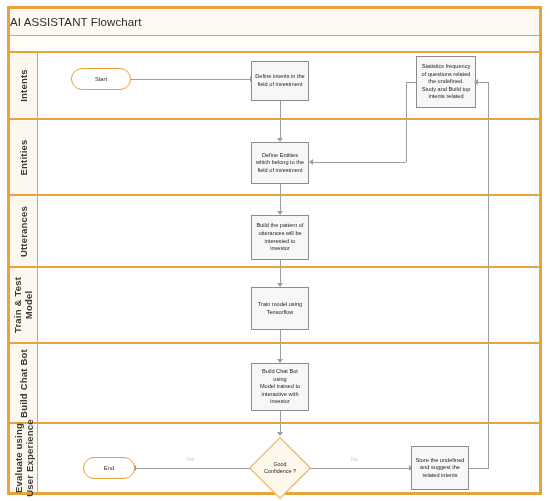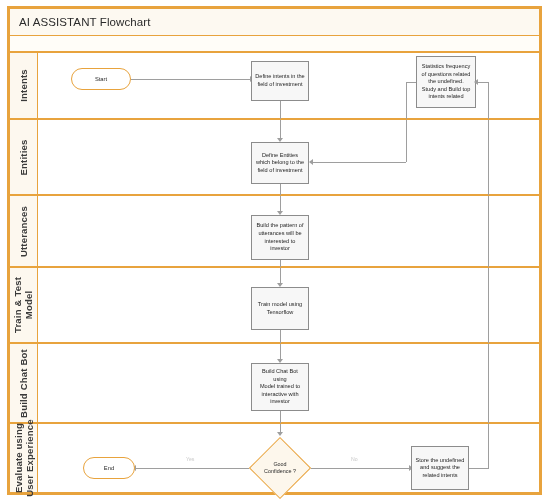--- a/index.html
+++ b/index.html
@@ -21,21 +21,20 @@
   
   .title-band{
     position:absolute;left:9px;top:8px;
     width:531px;height:28px;
     border:1px solid #e8a33d;
     box-sizing:border-box;
     background:#fdf9f1;
     display:flex;align-items:center;
   }
   .title-text{
-    padding-left:9px;
     font-size:11.5px;
     color:#2b2b2b;
     letter-spacing:.1px;
     white-space:nowrap;
   }
   
   .sub-band{
     position:absolute;left:9px;top:36px;
     width:531px;height:16px;
     border:1px solid #e8a33d;

